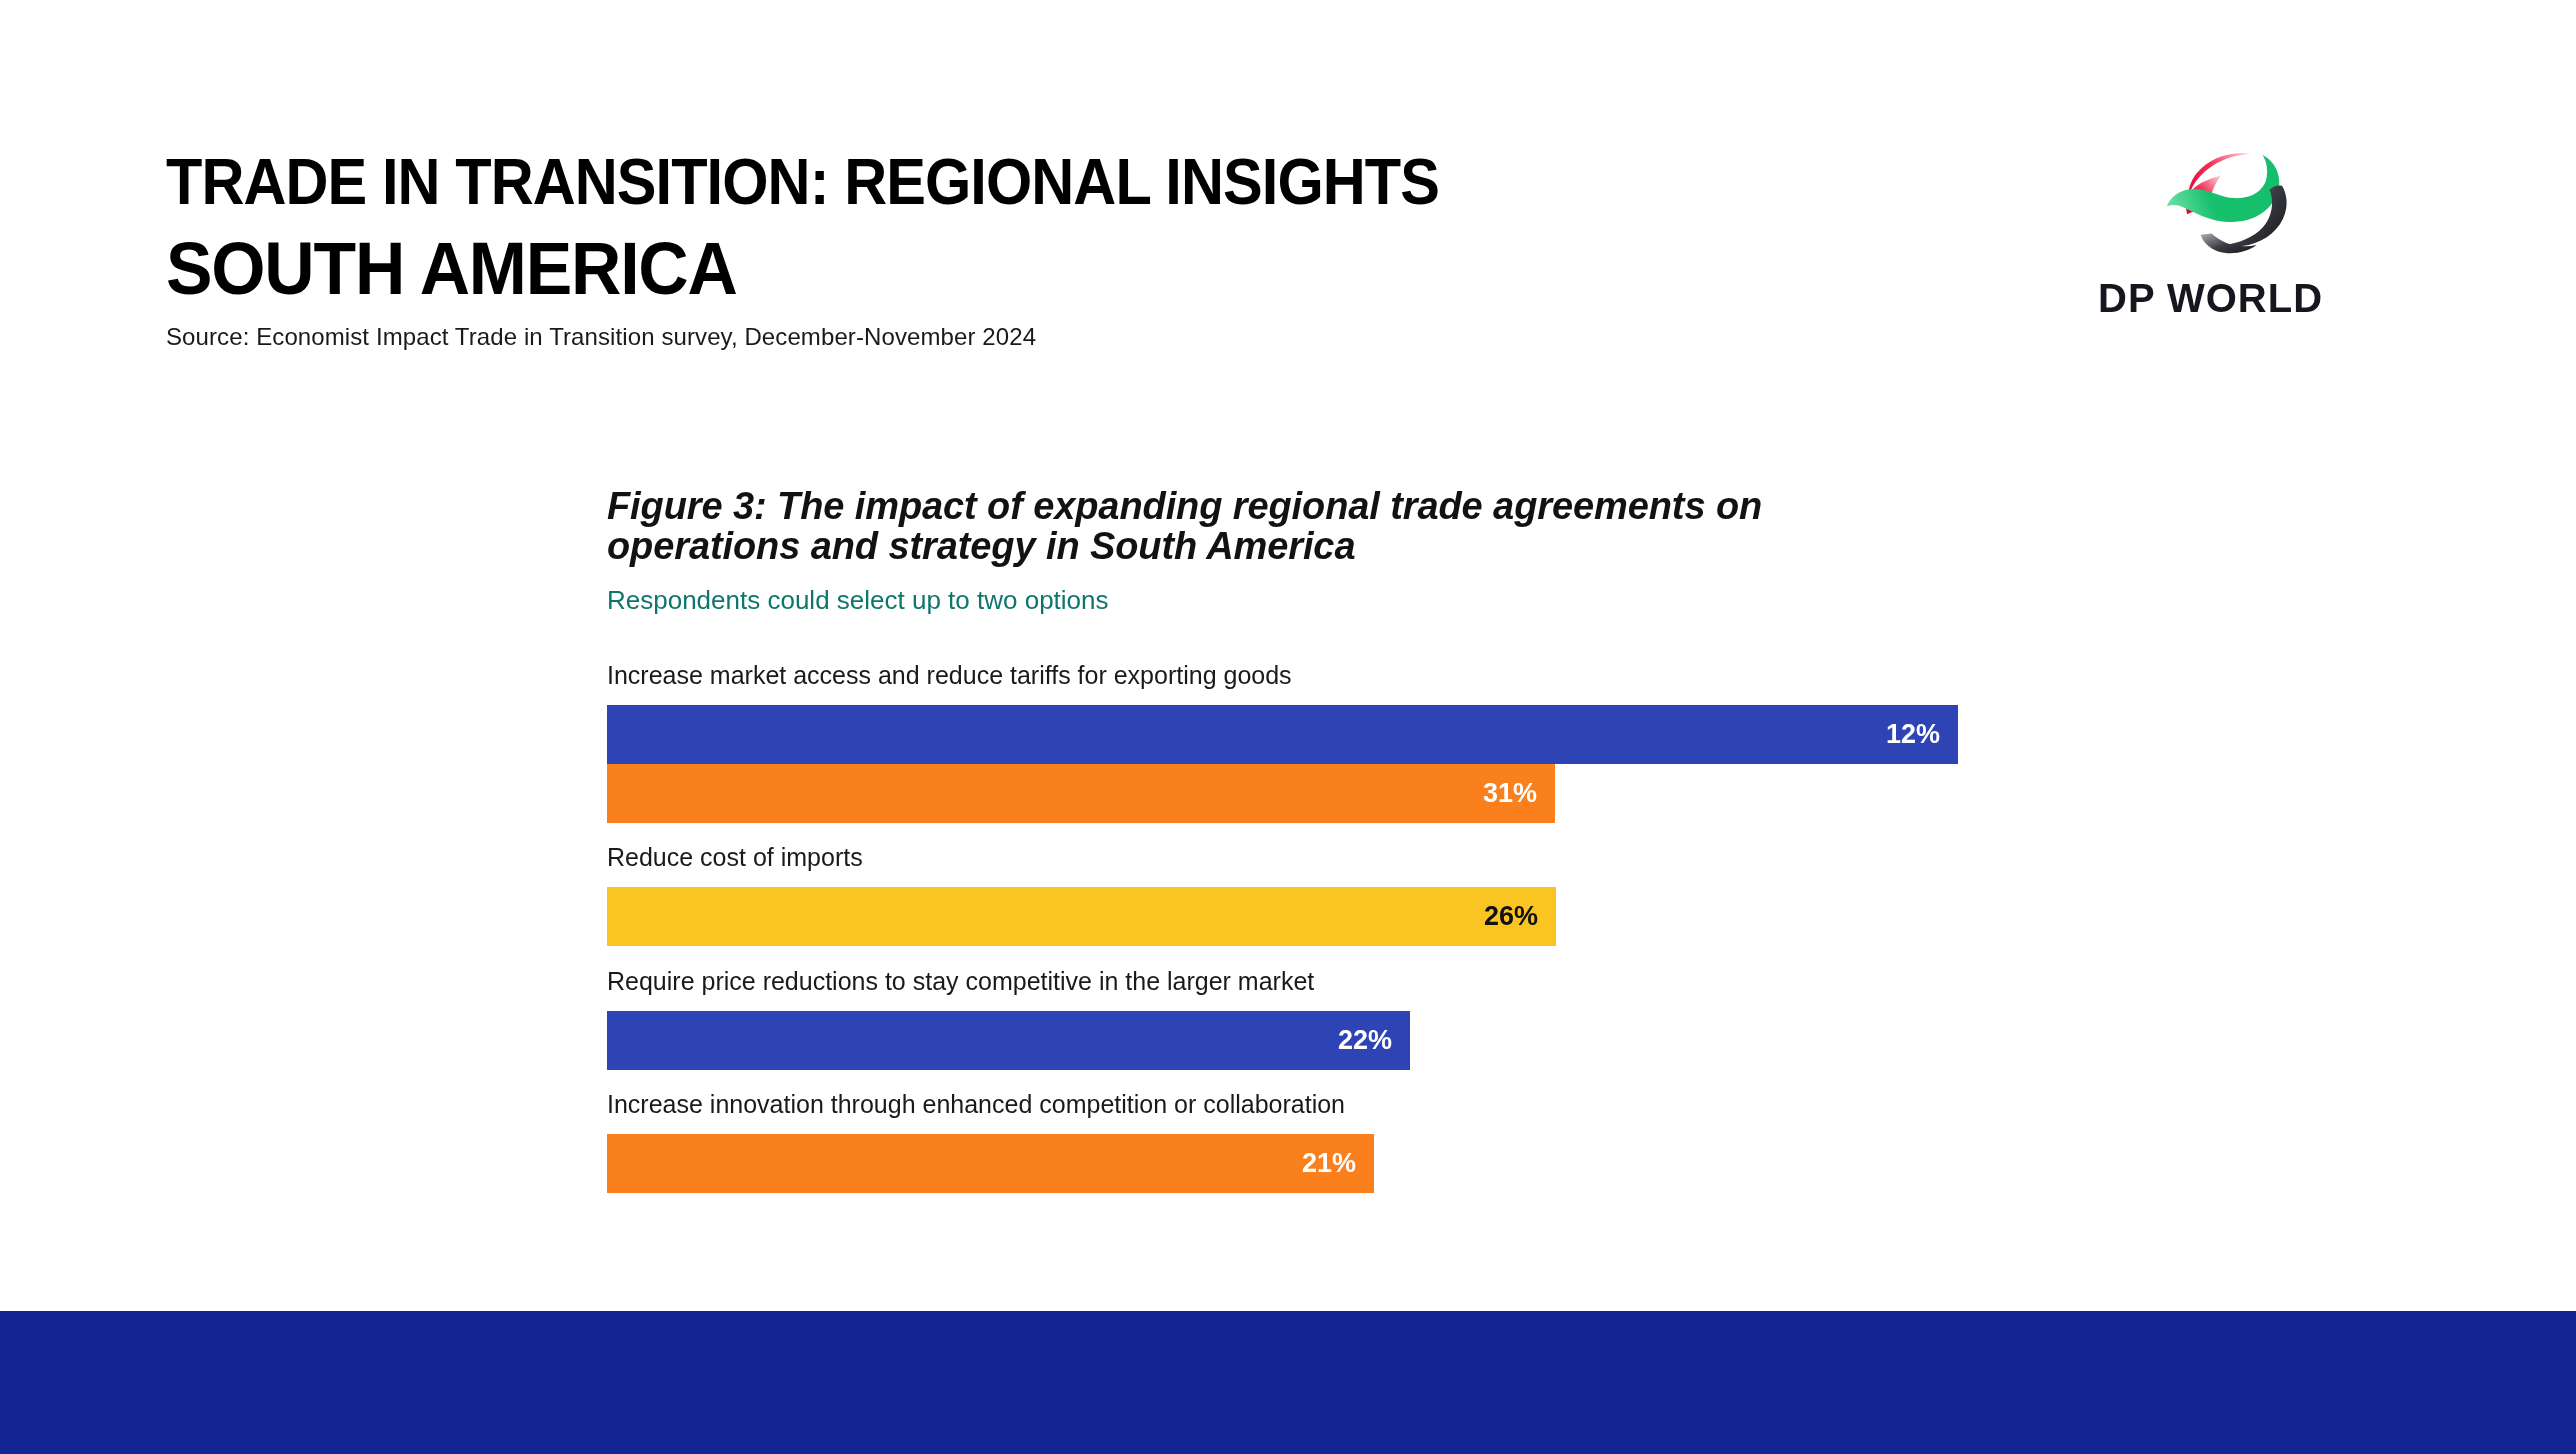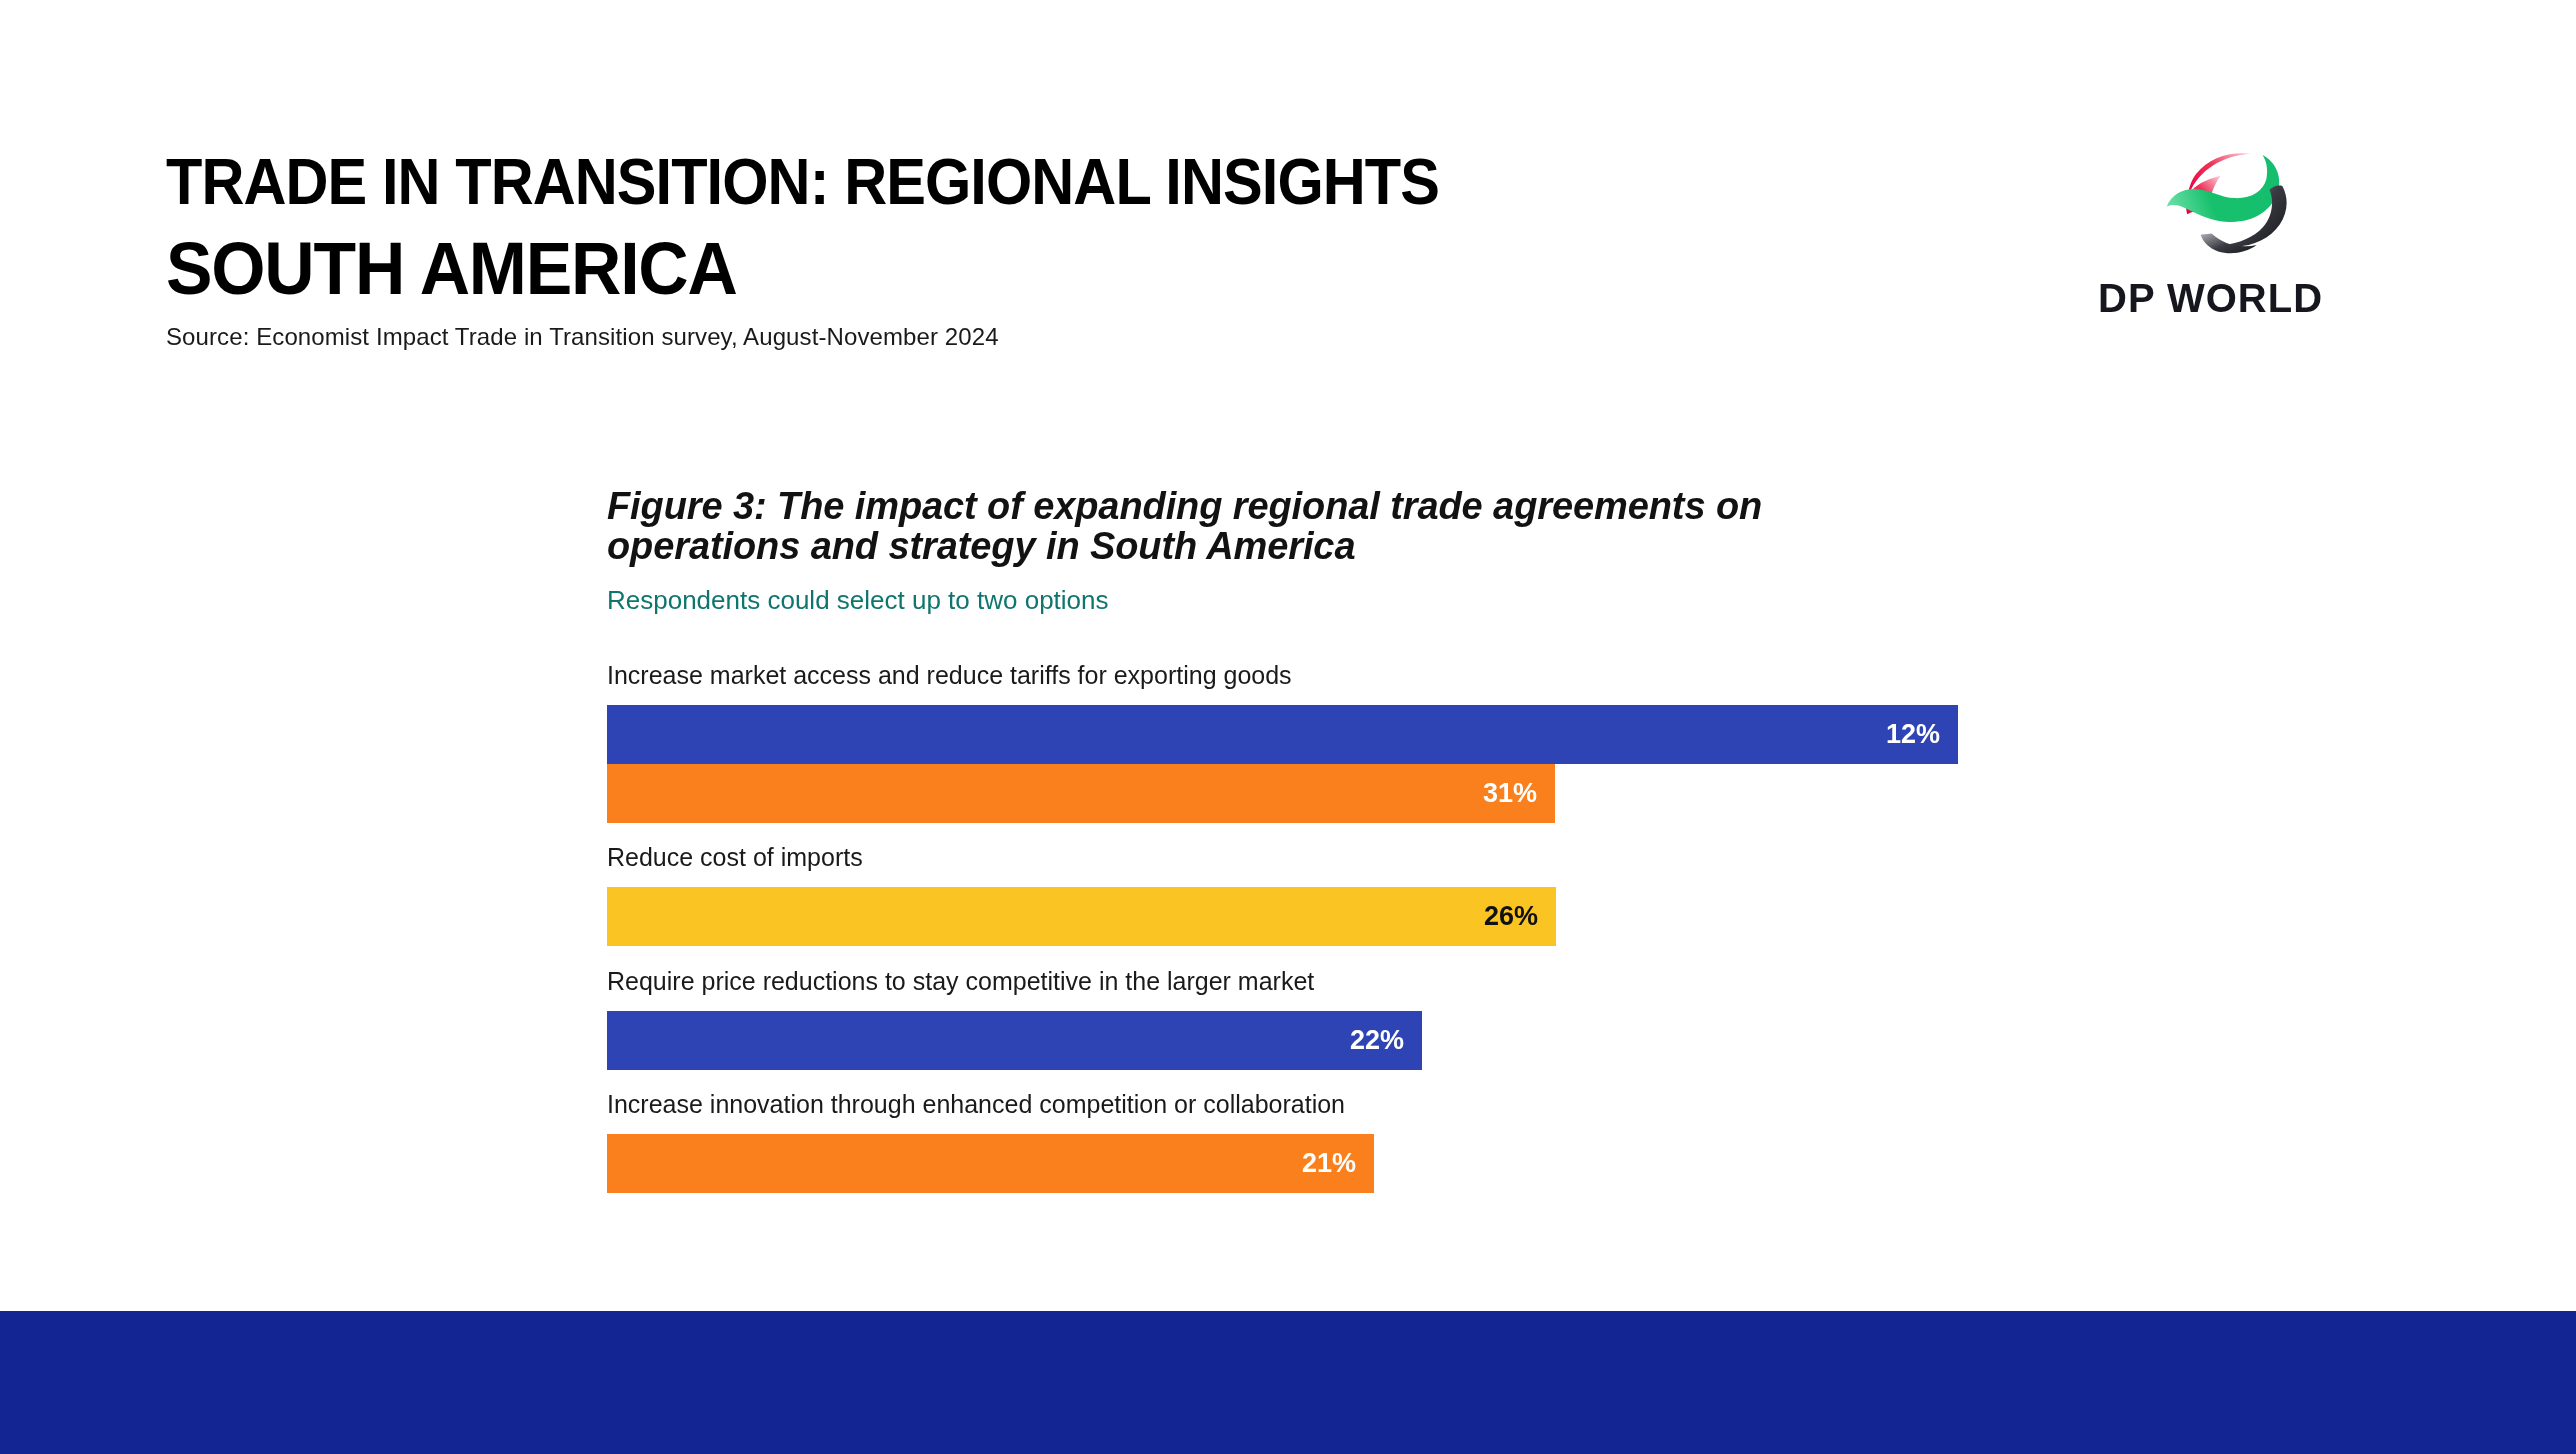--- a/index.html
+++ b/index.html
@@ -152,21 +152,21 @@
     width: 2576px;
     height: 144px;
   }
 </style>
 </head>
 <body>
 
 <div id="header-block">
   <div id="report-title-line1">TRADE IN TRANSITION: REGIONAL INSIGHTS</div>
   <div id="report-title-line2">SOUTH AMERICA</div>
-  <div id="report-source">Source: Economist Impact Trade in Transition survey, August-November 2024</div>
+  <div id="report-source">Source: Economist Impact Trade in Transition survey, December-November 2024</div>
 </div>
 
 <div id="brand-logo">
   <svg id="brand-logo-mark" viewBox="0 0 260 195">
     <defs>
       <linearGradient id="gradRed" x1="0" y1="1" x2="1" y2="0">
         <stop offset="0%" stop-color="#E4003F"></stop>
         <stop offset="55%" stop-color="#F03259"></stop>
         <stop offset="100%" stop-color="#FBD3DD"></stop>
       </linearGradient>
@@ -223,21 +223,21 @@
         <div class="bar-category-label">Reduce cost of imports</div>
         <div class="bar-track">
           <div class="bar-fill" style="width: 949px; background: rgb(250, 196, 35);">
             <span class="bar-value" style="color: rgb(17, 17, 17);">26%</span>
           </div>
         </div>
       </div>
       <div class="chart-row">
         <div class="bar-category-label">Require price reductions to stay competitive in the larger market</div>
         <div class="bar-track">
-          <div class="bar-fill" style="width: 803px; background: rgb(46, 68, 181); padding-left: 12px;">
+          <div class="bar-fill" style="width: 803px; background: rgb(46, 68, 181);">
             <span class="bar-value" style="color: rgb(255, 255, 255);">22%</span>
           </div>
         </div>
       </div>
       <div class="chart-row">
         <div class="bar-category-label">Increase innovation through enhanced competition or collaboration</div>
         <div class="bar-track">
           <div class="bar-fill" style="width: 767px; background: rgb(249, 128, 29);">
             <span class="bar-value" style="color: rgb(255, 255, 255);">21%</span>
           </div>

